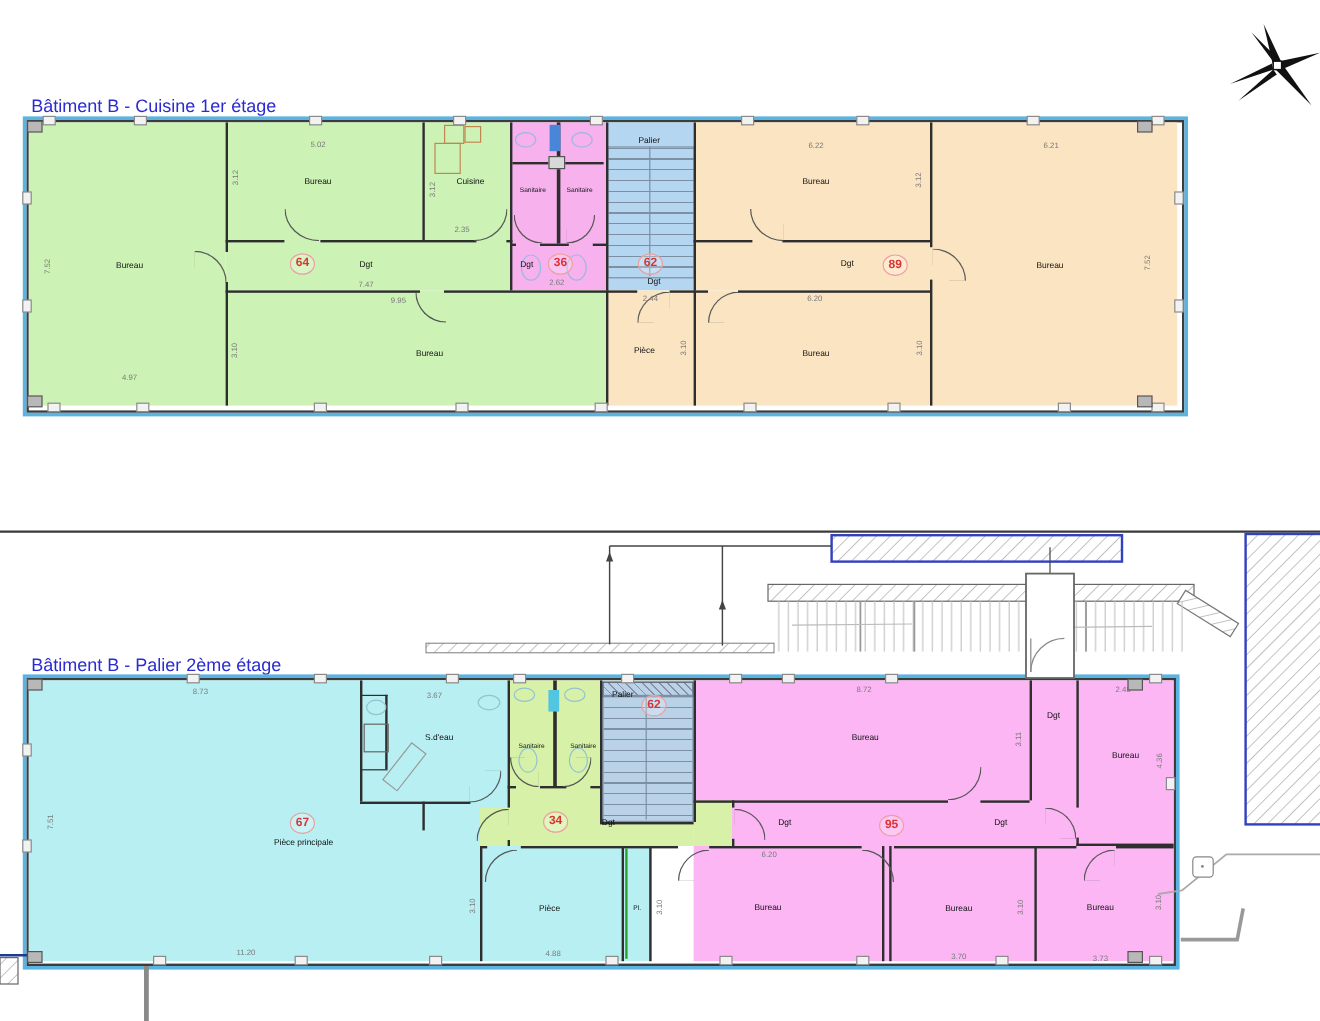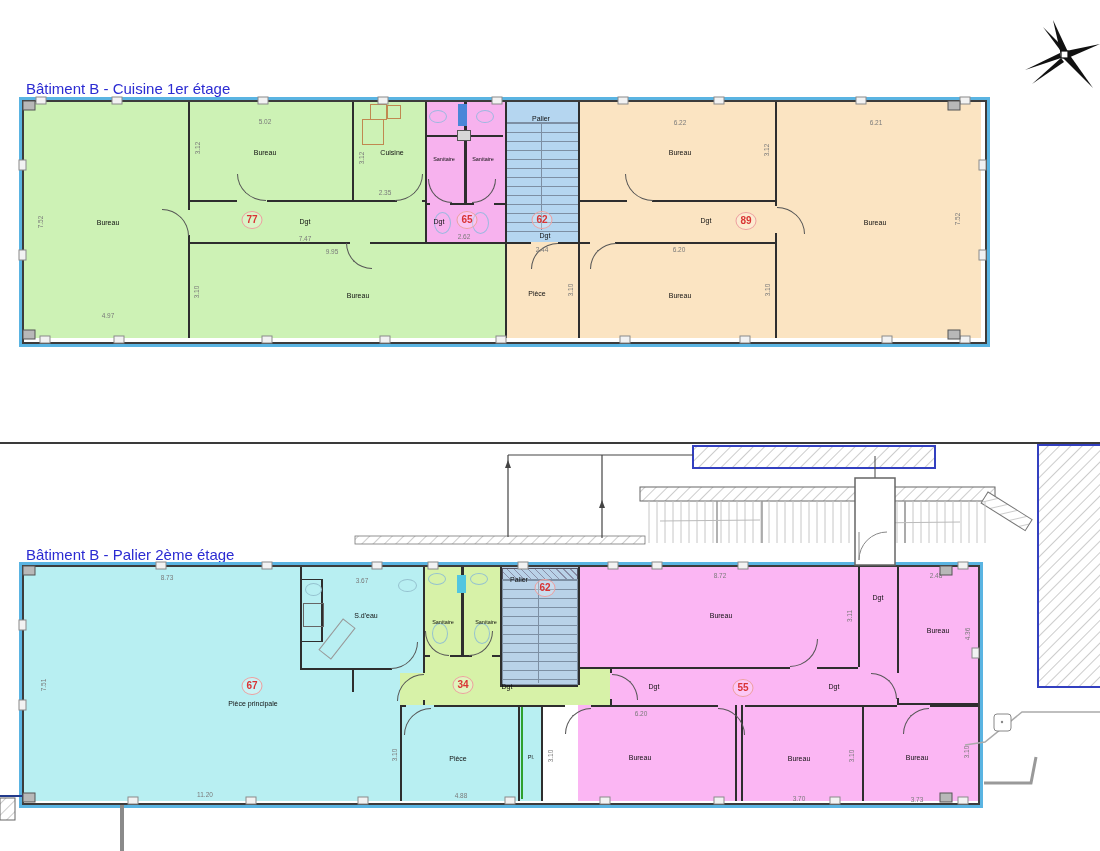--- a/index.html
+++ b/index.html
@@ -106,22 +106,22 @@
     <div class="lbl" style="left:517px;top:16px;">Palier</div>
     <div class="lbl" style="left:656px;top:50px;">Bureau</div>
     <div class="lbl" style="left:851px;top:120px;">Bureau</div>
     <div class="lbl" style="left:334px;top:193px;">Bureau</div>
     <div class="lbl" style="left:513px;top:191px;">Pièce</div>
     <div class="lbl" style="left:656px;top:193px;">Bureau</div>
     <div class="lbl" style="left:281px;top:119px;">Dgt</div>
     <div class="lbl" style="left:415px;top:119px;">Dgt</div>
     <div class="lbl" style="left:521px;top:133px;">Dgt</div>
     <div class="lbl" style="left:682px;top:118px;">Dgt</div>
-    <div class="circ" style="left:228px;top:118px;">77</div>
-    <div class="circ" style="left:443px;top:118px;">65</div>
+    <div class="circ" style="left:228px;top:118px;">64</div>
+    <div class="circ" style="left:443px;top:118px;">36</div>
     <div class="circ" style="left:518px;top:118px;">62</div>
     <div class="circ" style="left:722px;top:119px;">89</div>
 
     <div class="dim" style="left:241px;top:19px;">5.02</div>
     <div class="dim dimv" style="left:173px;top:46px;">3.12</div>
     <div class="dim dimv" style="left:16px;top:120px;">7.52</div>
     <div class="dim" style="left:84px;top:213px;">4.97</div>
     <div class="dim" style="left:361px;top:90px;">2.35</div>
     <div class="dim dimv" style="left:337px;top:56px;">3.12</div>
     <div class="dim" style="left:440px;top:134px;">2.62</div>
@@ -221,21 +221,21 @@
     <div class="lbl sm" style="left:419px;top:55px;">Sanitaire</div>
     <div class="lbl sm" style="left:462px;top:55px;">Sanitaire</div>
     <div class="lbl" style="left:495px;top:12px;">Palier</div>
     <div class="circ" style="left:521px;top:21px;">62</div>
     <div class="lbl" style="left:697px;top:48px;">Bureau</div>
     <div class="lbl" style="left:854px;top:30px;">Dgt</div>
     <div class="lbl" style="left:914px;top:63px;">Bureau</div>
     <div class="circ" style="left:439px;top:118px;">34</div>
     <div class="lbl" style="left:483px;top:119px;">Dgt</div>
     <div class="lbl" style="left:630px;top:119px;">Dgt</div>
-    <div class="circ" style="left:719px;top:121px;">55</div>
+    <div class="circ" style="left:719px;top:121px;">95</div>
     <div class="lbl" style="left:810px;top:119px;">Dgt</div>
     <div class="lbl" style="left:434px;top:191px;">Pièce</div>
     <div class="lbl sm" style="left:507px;top:190px;">Pl.</div>
     <div class="lbl" style="left:616px;top:190px;">Bureau</div>
     <div class="lbl" style="left:775px;top:191px;">Bureau</div>
     <div class="lbl" style="left:893px;top:190px;">Bureau</div>
 
     <div class="dim" style="left:143px;top:10px;">8.73</div>
     <div class="dim" style="left:338px;top:13px;">3.67</div>
     <div class="dim dimv" style="left:19px;top:118px;">7.51</div>

